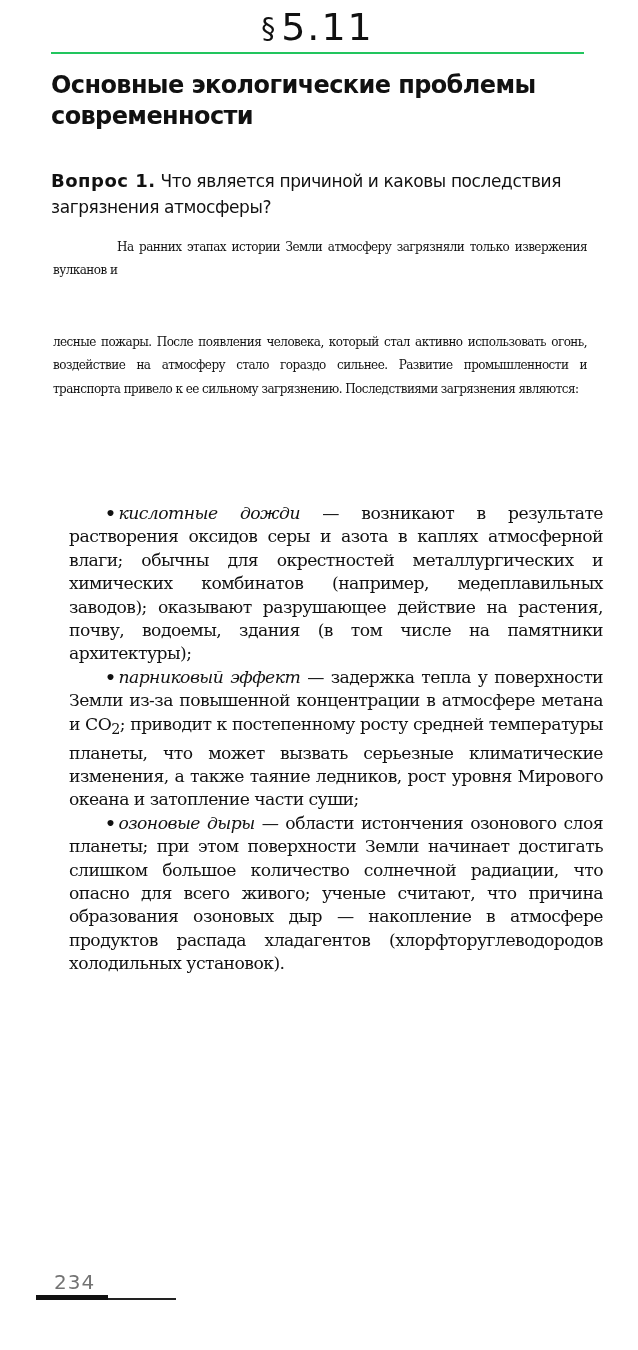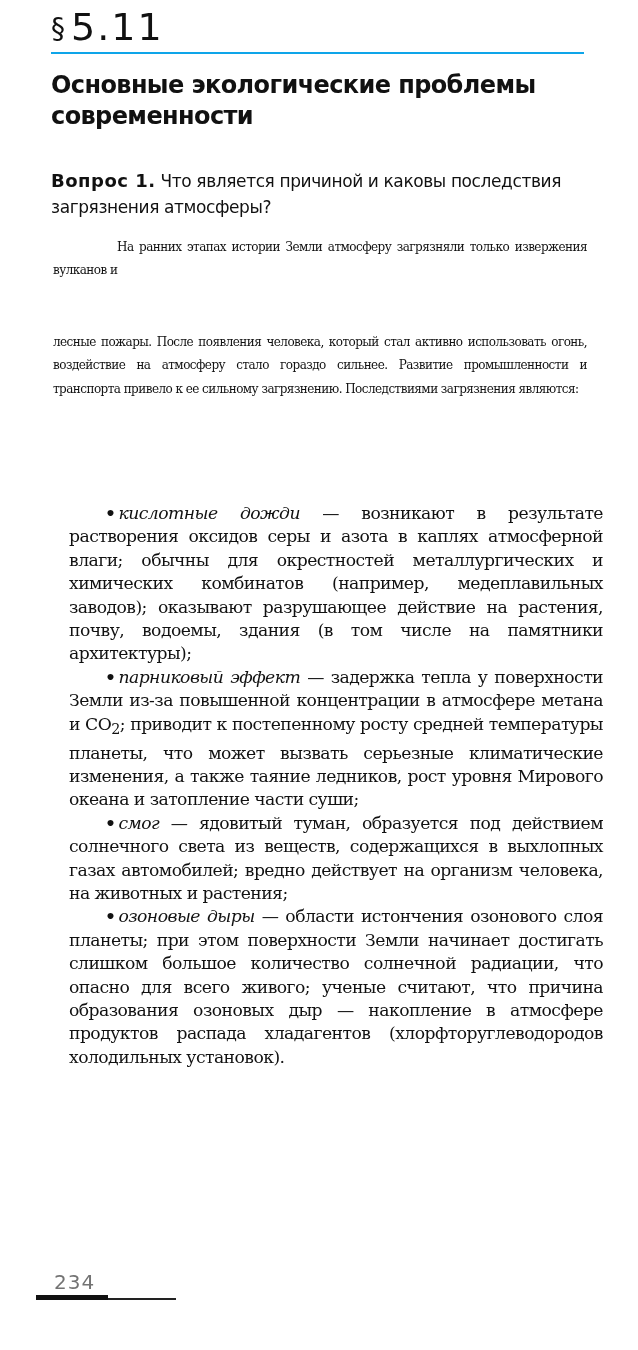--- a/index.html
+++ b/index.html
@@ -13,21 +13,22 @@
       position: relative;
       overflow: hidden;
       color: #111111;
     }
     .section-header {
       position: absolute;
       left: 51px;
       top: 4px;
       width: 533px;
       height: 48px;
-      border-bottom: 2px solid #0ea5e9;
+      border-bottom: 2px solid #22c55e;
+      text-align: center;
     }
     .section-number {
       font-family: "DejaVu Sans", sans-serif;
       font-size: 38px;
       font-weight: normal;
       letter-spacing: 2px;
       line-height: 46px;
       color: #111;
     }
     .section-number .para {
@@ -153,21 +154,20 @@
 
 <p class="question"><span class="q-label">Вопрос 1.</span> <span>Что является причиной и каковы последствия загрязнения атмосферы?</span></p>
 
 <p class="body-text para-1">На ранних этапах истории Земли атмосферу загрязняли только извержения вулканов и</p>
 
 <p class="body-text para-2">лесные пожары. После появления человека, который стал активно использовать огонь, воздействие на атмосферу стало гораздо сильнее. Развитие промышленности и транспорта привело к ее сильному загрязнению. Последствиями загрязнения являются:</p>
 
 <ul class="bullets">
   <li class="bullet-item"><span class="dot">•</span><span class="term">кислотные дожди</span><span> — возникают в результате растворения оксидов серы и азота в каплях атмосферной влаги; обычны для окрестностей металлургических и химических комбинатов (например, медеплавильных заводов); оказывают разрушающее действие на растения, почву, водоемы, здания (в том числе на памятники архитектуры);</span></li>
   <li class="bullet-item"><span class="dot">•</span><span class="term">парниковый эффект</span><span> — задержка тепла у поверхности Земли из-за повышенной концентрации в атмосфере метана и </span><span><span>CO</span><sub>2</sub></span><span>; приводит к постепенному росту средней температуры планеты, что может вызвать серьезные климатические изменения, а также таяние ледников, рост уровня Мирового океана и затопление части суши;</span></li>
-  <li class="bullet-item"><span class="dot">•</span><span class="term">смог</span><span> — ядовитый туман, образуется под действием солнечного света из веществ, содержащихся в выхлопных газах автомобилей; вредно действует на организм человека, на животных и растения;</span></li>
   <li class="bullet-item"><span class="dot">•</span><span class="term">озоновые дыры</span><span> — области истончения озонового слоя планеты; при этом поверхности Земли начинает достигать слишком большое количество солнечной радиации, что опасно для всего живого; ученые считают, что причина образования озоновых дыр — накопление в атмосфере продуктов распада хладагентов (хлорфторуглеводородов холодильных установок).</span></li>
 </ul>
 
 <div class="page-footer">
   <span class="page-number">234</span>
   <div class="footer-rule">
     <div class="footer-rule-thick"></div>
   </div>
 </div>
 

